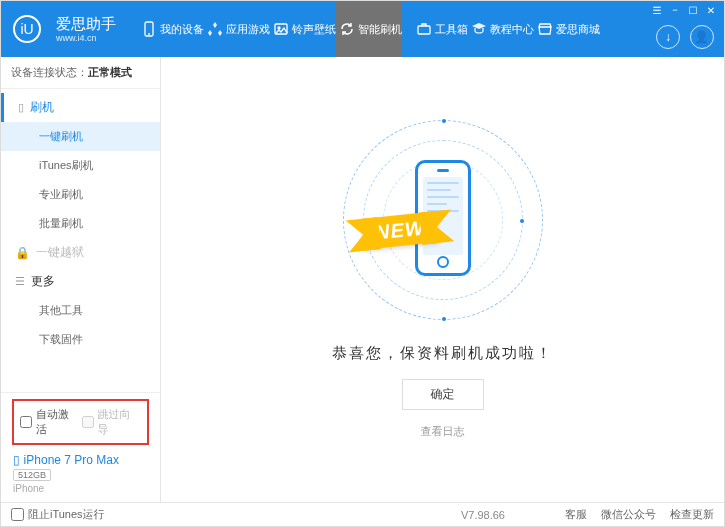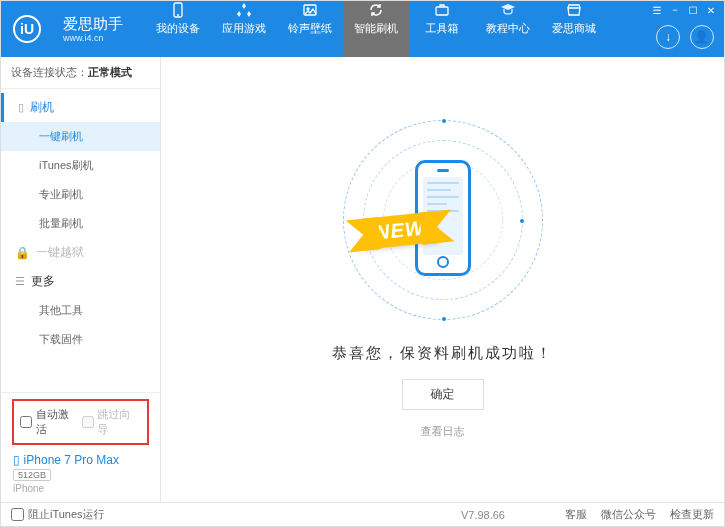--- a/index.html
+++ b/index.html
@@ -1,24 +1,24 @@
 <!DOCTYPE html>
 <html><head>
 <meta charset="utf-8">
 <style>
 * { margin: 0; padding: 0; box-sizing: border-box; }
 body { font-family: "Microsoft YaHei", Arial, sans-serif; font-size: 12px; width: 725px; height: 527px; overflow: hidden; background: #fff; border: 1px solid #ddd; }
 .header { background: #1e88e5; height: 56px; display: flex; align-items: center; color: #fff; position: relative; }
 .logo-area { display: flex; align-items: center; padding: 0 12px; }
-.logo-icon { width: 28px; height: 28px; border: 2px solid #fff; border-radius: 50%; display: flex; align-items: center; justify-content: center; font-weight: bold; font-size: 14px; margin-right: 22px; }
+.logo-icon { width: 28px; height: 28px; border: 2px solid #fff; border-radius: 50%; display: flex; align-items: center; justify-content: center; font-weight: normal; font-size: 14px; margin-right: 15px; }
 .logo-text { display: flex; flex-direction: column; line-height: 1.2; }
 .logo-title { font-size: 15px; font-weight: normal; }
 .logo-sub { font-size: 9px; opacity: 0.85; }
 .nav { display: flex; height: 56px; margin-left: 10px; }
-.nav-item { width: 66px; display: flex; flex-direction: column; align-items: center; justify-content: flex-start; cursor: pointer; font-size: 11px; gap: 2px; }
+.nav-item { width: 66px; display: flex; flex-direction: row; align-items: center; justify-content: flex-end; cursor: pointer; font-size: 11px; gap: 2px; }
 .nav-item.active { background: #737373; }
 .nav-icon { width: 18px; height: 18px; display: flex; align-items: center; justify-content: center; }
 .window-controls { position: absolute; top: 2px; right: 6px; display: flex; gap: 4px; font-size: 10px; }
 .wc { width: 14px; height: 14px; display: flex; align-items: center; justify-content: center; cursor: pointer; color: #fff; }
 .right-actions { position: absolute; right: 10px; bottom: 8px; display: flex; gap: 10px; }
 .ra { width: 24px; height: 24px; border: 1.5px solid rgba(255,255,255,0.8); border-radius: 50%; display: flex; align-items: center; justify-content: center; cursor: pointer; font-size: 12px; }
 .body { display: flex; height: calc(100% - 56px - 24px); }
 .sidebar { width: 160px; border-right: 1px solid #e5e5e5; display: flex; flex-direction: column; }
 .conn-status { padding: 8px 10px; font-size: 11px; color: #666; border-bottom: 1px solid #eee; }
 .conn-status .val { color: #333; font-weight: bold; }

